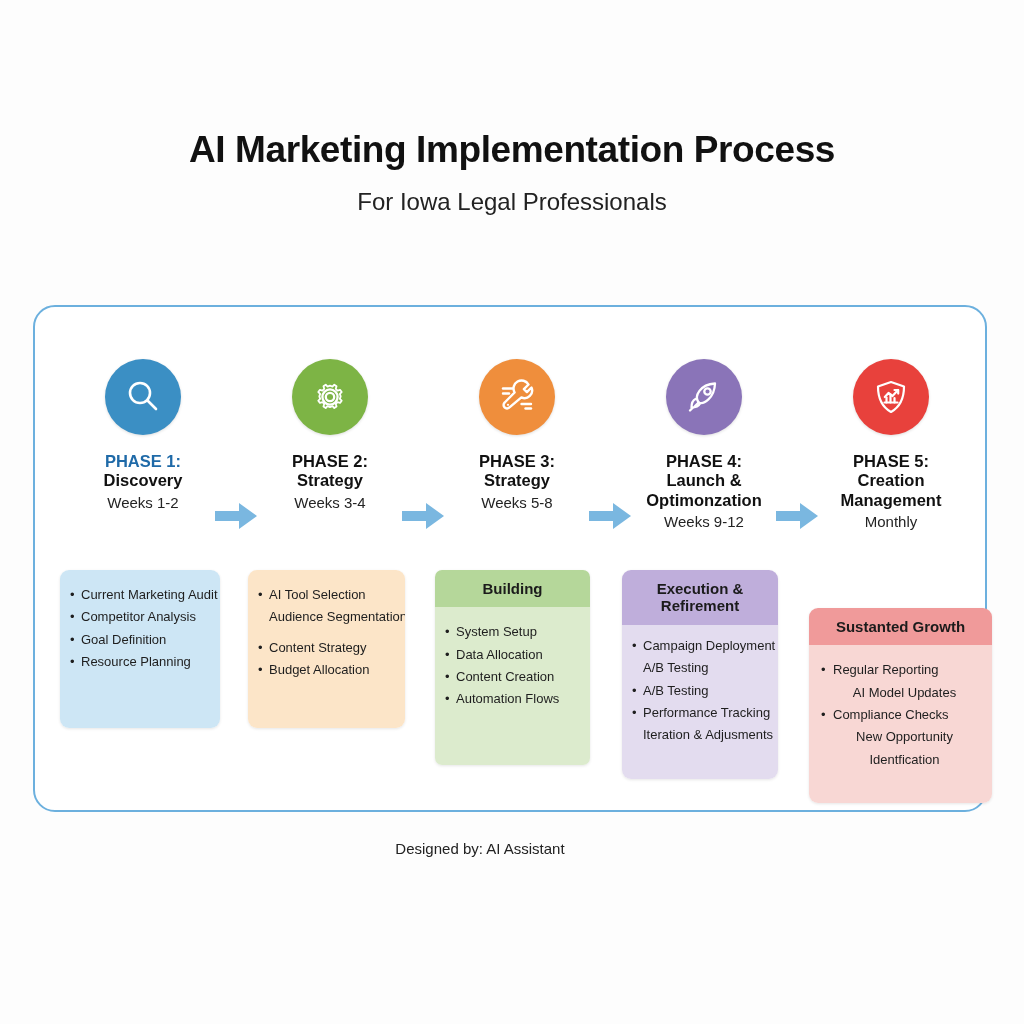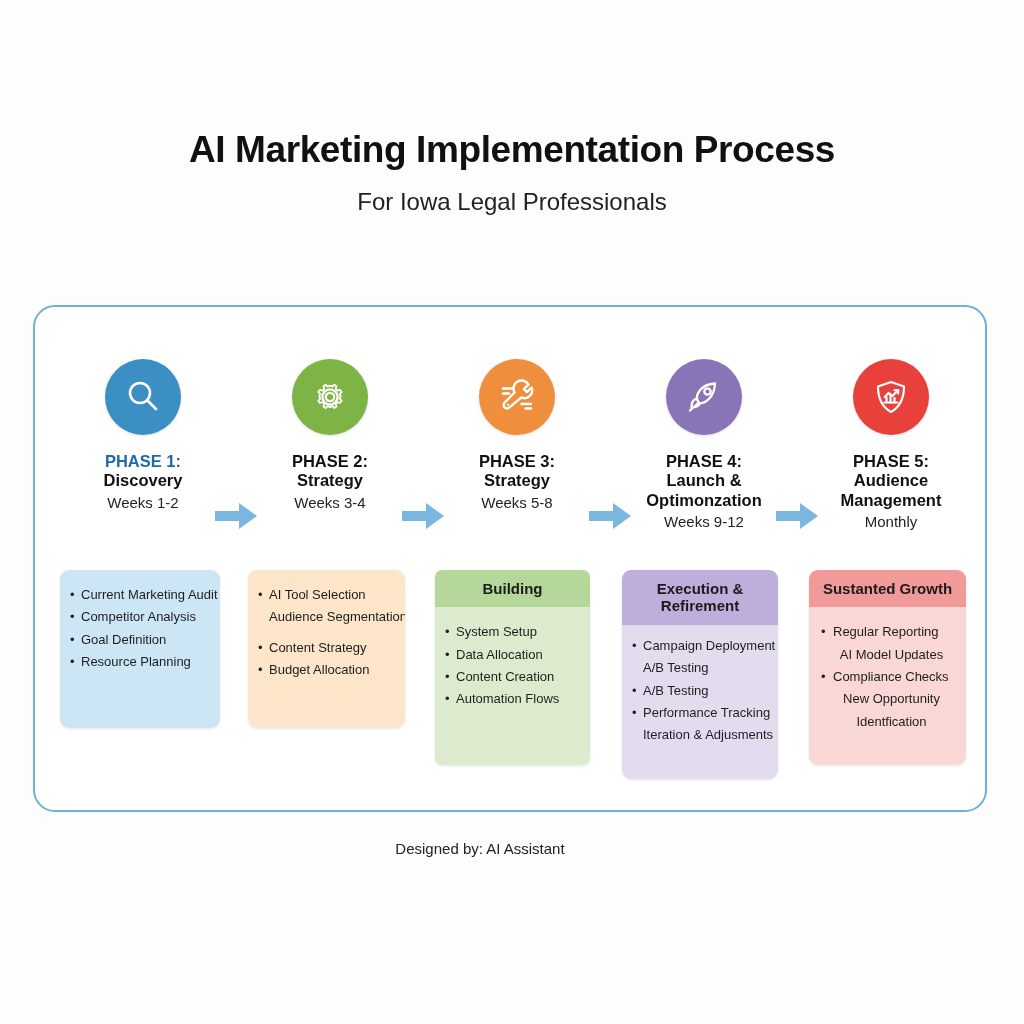--- a/index.html
+++ b/index.html
@@ -132,21 +132,21 @@
     top: 0;
     width: 155px;
     border-radius: 9px;
     overflow: hidden;
     box-shadow: 0 1px 3px rgba(0,0,0,0.10);
   }
   .card-0 { left: 25px; width: 160px; }
   .card-1 { left: 213px; width: 157px; }
   .card-2 { left: 400px; width: 155px; border-radius: 7px; }
   .card-3 { left: 587px; width: 156px; }
-  .card-4 { left: 774px; width: 157px; }
+  .card-4 { left: 774px; width: 183px; margin-top: 38px; }
 
   .card-head {
     text-align: center;
     font-size: 15px;
     font-weight: bold;
     padding: 10px 6px 10px 6px;
     line-height: 1.16;
     color: #1b1b1b;
   }
   .card-head.navy { color: #1b4f7e; }
@@ -282,21 +282,21 @@
             <line x1="15.5" y1="27.5" x2="28.5" y2="27.5"></line>
             <line x1="17.5" y1="27.5" x2="17.5" y2="22.5"></line>
             <line x1="21.5" y1="27.5" x2="21.5" y2="19.5"></line>
             <line x1="25.5" y1="27.5" x2="25.5" y2="23.0"></line>
             <polyline points="15.8,22.0 19.5,18.0 23.5,21.0 29.0,15.0"></polyline>
             <polyline points="25.5,15.0 29.2,15.0 29.2,18.6"></polyline>
           </svg>
         </span>
       </div>
       <div class="phase-label">PHASE 5:</div>
-      <div class="phase-name">Audience Management</div>
+      <div class="phase-name">Creation Management</div>
       <div class="phase-weeks">Monthly</div>
     </div>
 
     <div class="arrow arrow-0">
       <svg width="44" height="30" viewBox="0 0 44 30">
           <polygon points="0,10 24,10 24,2 42,15 24,28 24,20 0,20" fill="#7ab7e0"></polygon>
         </svg>
     </div>
     <div class="arrow arrow-1">
       <svg width="44" height="30" viewBox="0 0 44 30">

